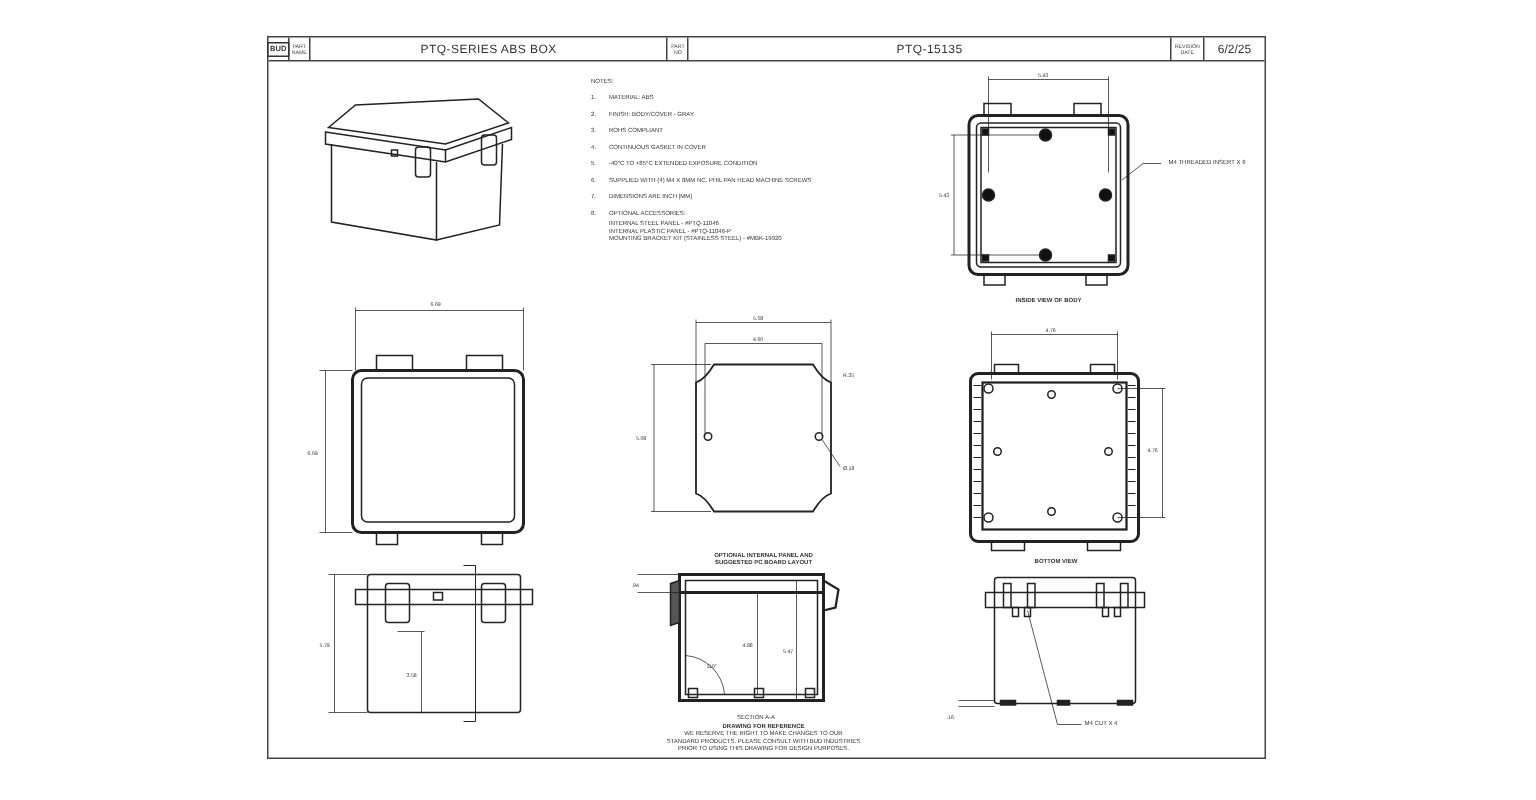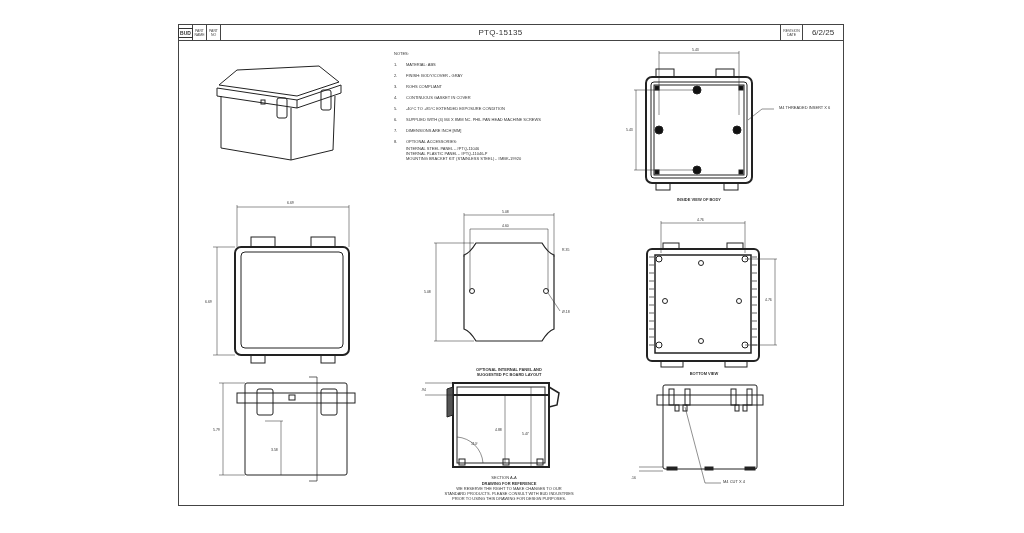--- a/index.html
+++ b/index.html
@@ -27,20 +27,21 @@
 </style>
 </head>
 <body>
 
 <div class="sheet">
   <div class="titlebar">
     <div class="tb-cell tb-logo">
         <span>BUD</span>
       </div>
     <div class="tb-cell tb-small" style="width:14px">PART NAME</div>
+    <div class="tb-cell tb-title">PTQ-SERIES ABS BOX</div>
     <div class="tb-cell tb-small" style="width:14px">PART NO</div>
     <div class="tb-cell tb-title" style="flex:1.35">PTQ-15135</div>
     <div class="tb-cell tb-small" style="width:22px">REVISION DATE</div>
     <div class="tb-cell" style="width:40px">6/2/25</div>
   </div>
 
   <div class="view" style="left:30px;top:35px">
     <svg width="140" height="110" viewBox="0 0 140 110" fill="none" stroke="#222" stroke-width="1">
       <path d="M10 25 L28 10 L110 6 L130 22 L88 36 Z"></path>
       <path d="M8 28 L88 40 L132 25 L132 33 L88 48 L8 36 Z"></path>

